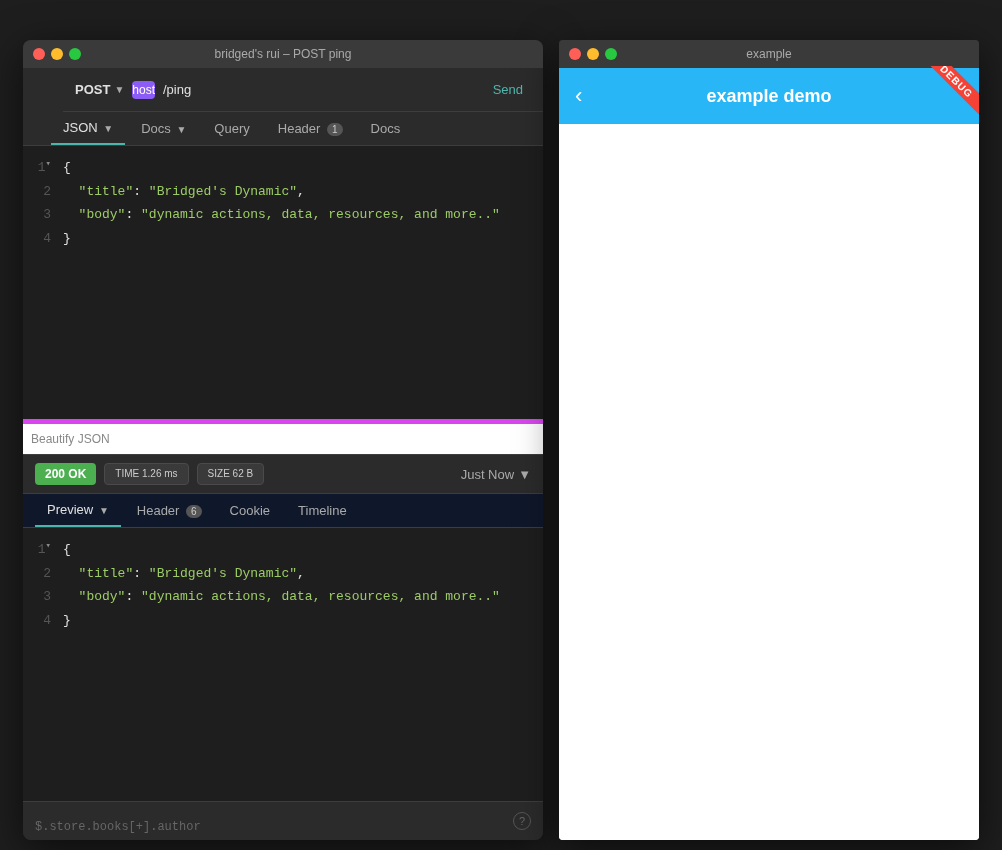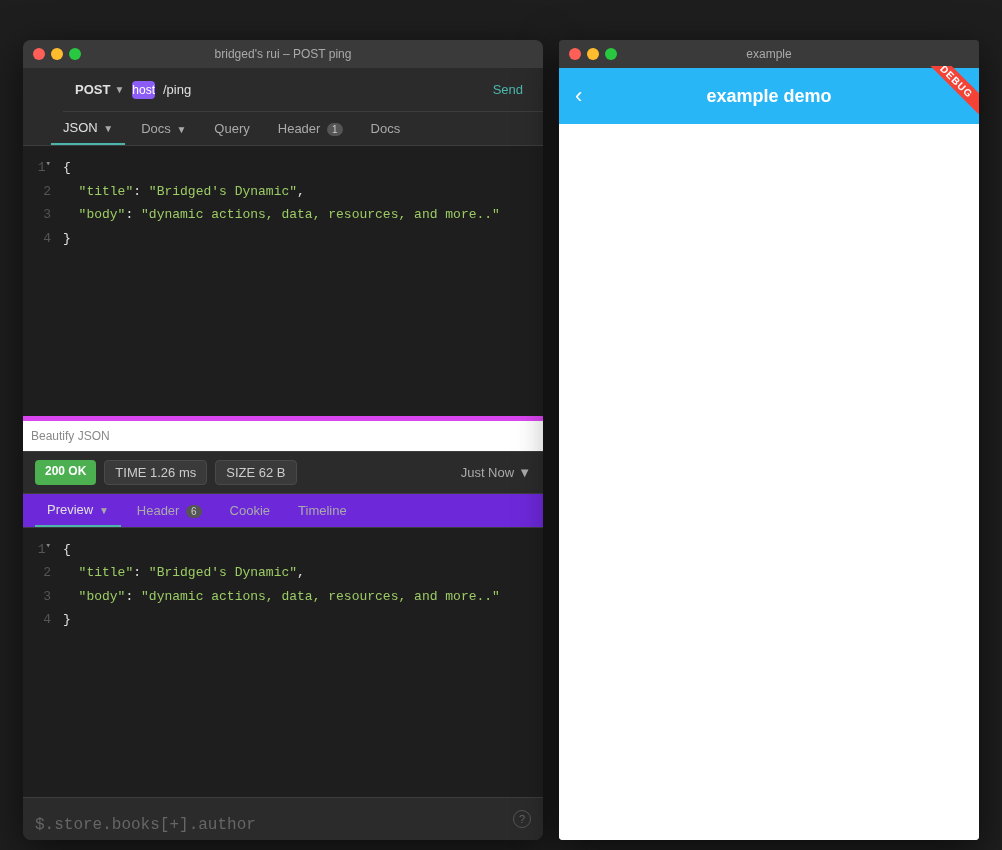--- a/index.html
+++ b/index.html
@@ -217,41 +217,41 @@
       color: white;
       font-size: 12px;
       font-weight: 700;
       padding: 4px 10px;
       border-radius: 4px;
     }
 
     .stat-pill {
       background: #3a3a3a;
       color: #ccc;
-      font-size: 13px;
+      font-size: 10px;
       padding: 4px 10px;
       border-radius: 4px;
       border: 1px solid #4a4a4a;
     }
 
     .timestamp {
       margin-left: auto;
       color: #aaa;
       font-size: 13px;
       display: flex;
       align-items: center;
       gap: 4px;
       cursor: pointer;
     }
 
     
     .response-tabs {
       display: flex;
       align-items: center;
-      background: #6d28d9;
+      background: #0f172a;
       border-bottom: 1px solid #3d3d3d;
       padding: 0 12px;
       gap: 4px;
     }
 
     
     .response-body {
       flex: 1;
       background: #1e1e1e;
       padding: 10px 12px;
@@ -267,21 +267,21 @@
       border-top: 1px solid #3d3d3d;
       padding: 6px 12px;
       display: flex;
       align-items: center;
       justify-content: space-between;
     }
 
     .jsonpath {
       color: #666;
       font-family: 'Courier New', monospace;
-      font-size: 16px;
+      font-size: 12px;
       margin-top: 12px;
     }
 
     .help-icon {
       width: 18px;
       height: 18px;
       border-radius: 50%;
       border: 1px solid #555;
       display: flex;
       align-items: center;

